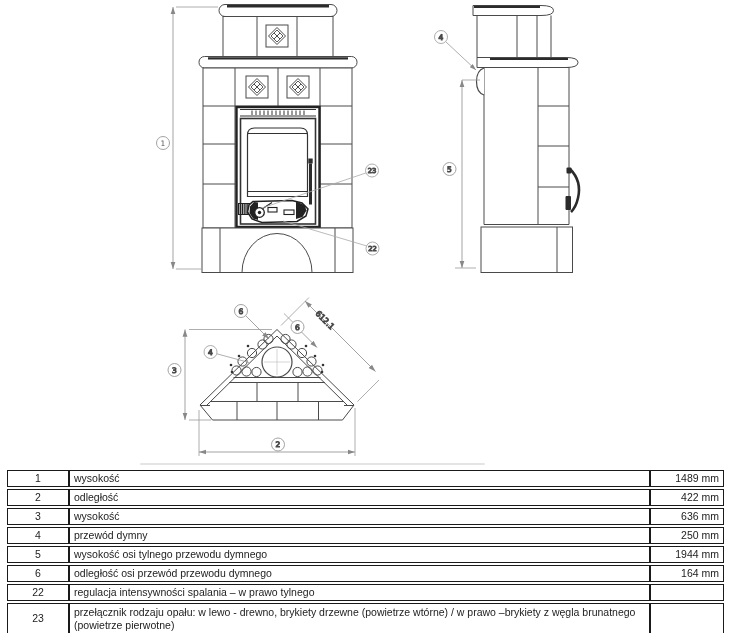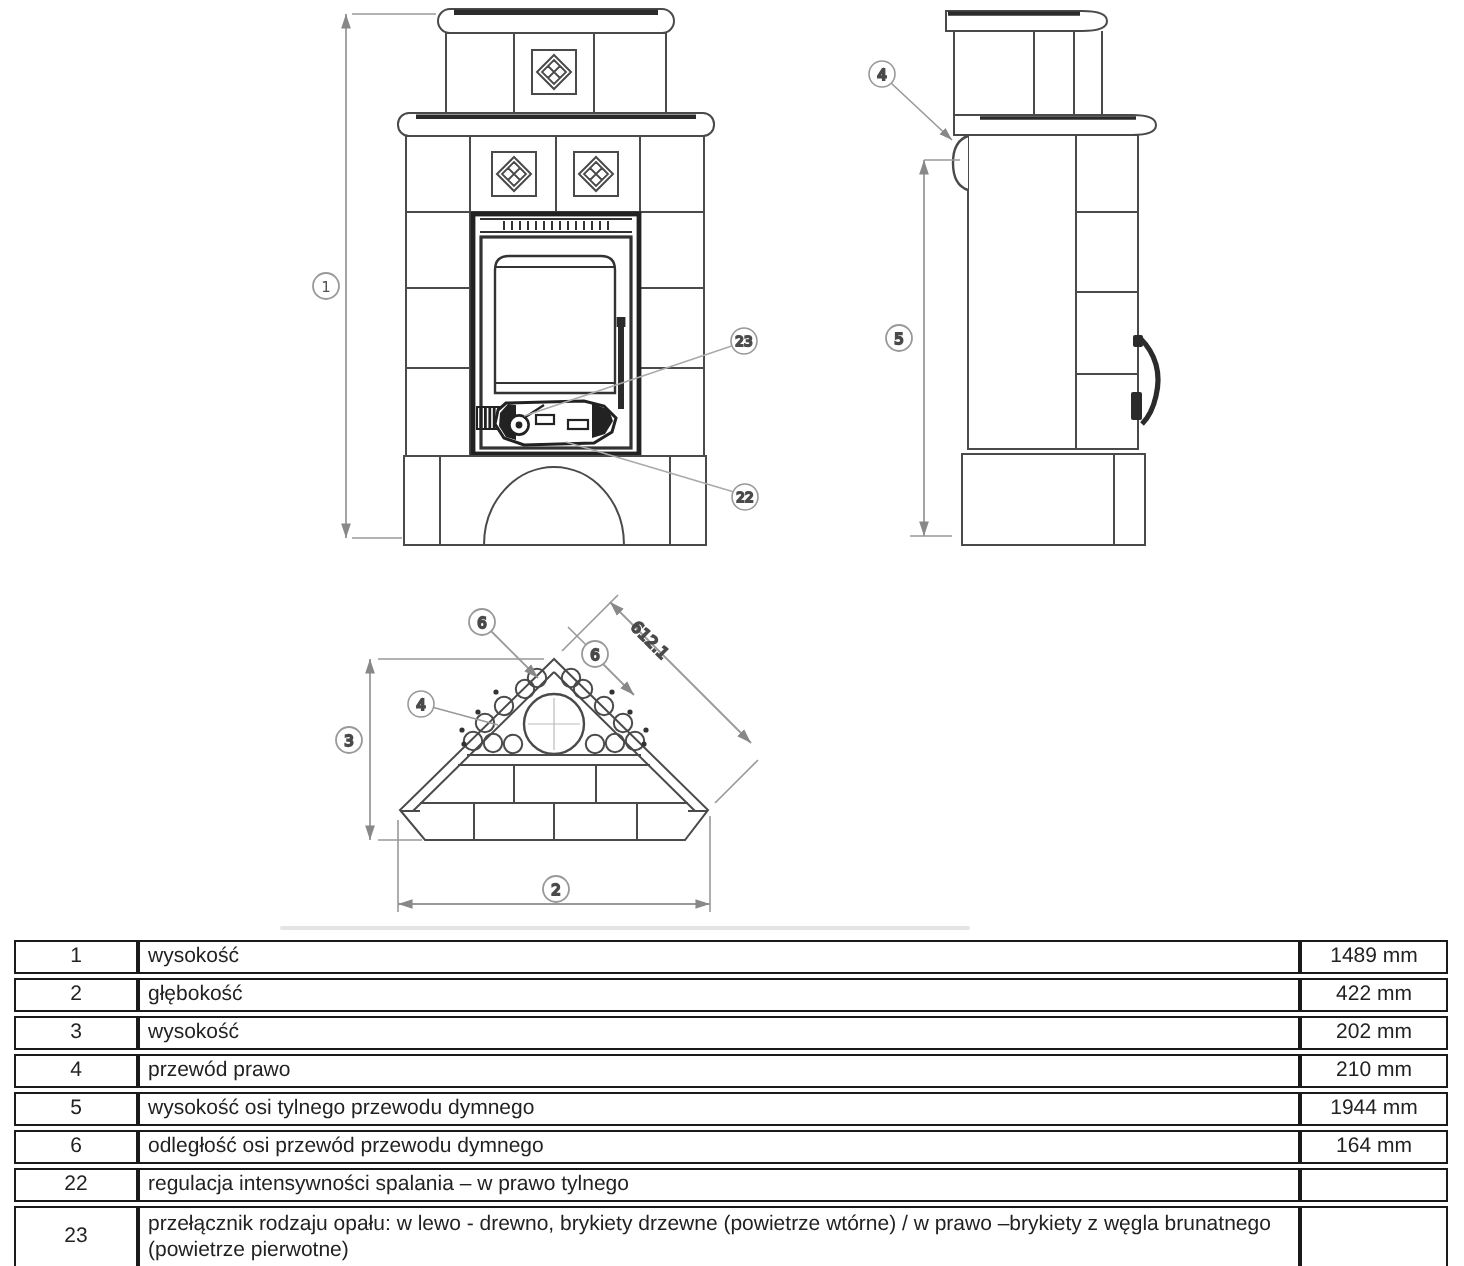--- a/index.html
+++ b/index.html
@@ -12,21 +12,21 @@
   .dim-text{font-size:8px;fill:#666;}
   .smudge{position:absolute;left:140px;top:463px;width:345px;height:2px;
           background:#e4e4e4;border-radius:1px;}
   
   #spec-table{position:absolute;left:7px;top:468px;width:717px;
               border-collapse:separate;border-spacing:0 2px;table-layout:fixed;}
   #spec-table td{border:1px solid #1a1a1a;font-size:10.5px;line-height:13px;
                  padding:1px 4px;background:#fff;vertical-align:middle;}
   td.c-no{width:52px;text-align:center;border-right:1px solid #1a1a1a;}
   td.c-desc{border-left:none;border-right:none;padding-left:6px;}
-  td.c-val{width:64px;text-align:center;border-left:none;padding-right:4px;white-space:nowrap;}
+  td.c-val{width:64px;text-align:right;border-left:none;padding-right:4px;white-space:nowrap;}
   tr.single td{height:13px;}
   tr.tall td{height:27px;}
 </style>
 </head>
 <body>
 
 <div id="stage">
 
   <svg id="drawing" width="732" height="468" viewBox="0 0 732 468">
     <defs>
@@ -230,32 +230,32 @@
 
   <table id="spec-table">
     <tbody>
       <tr class="single">
         <td class="c-no">1</td>
         <td class="c-desc">wysokość</td>
         <td class="c-val">1489 mm</td>
       </tr>
       <tr class="single">
         <td class="c-no">2</td>
-        <td class="c-desc">głębokość</td>
+        <td class="c-desc">odległość</td>
         <td class="c-val">422 mm</td>
       </tr>
       <tr class="single">
         <td class="c-no">3</td>
         <td class="c-desc">wysokość</td>
-        <td class="c-val">202 mm</td>
+        <td class="c-val">636 mm</td>
       </tr>
       <tr class="single">
         <td class="c-no">4</td>
-        <td class="c-desc">przewód prawo</td>
-        <td class="c-val">210 mm</td>
+        <td class="c-desc">przewód dymny</td>
+        <td class="c-val">250 mm</td>
       </tr>
       <tr class="single">
         <td class="c-no">5</td>
         <td class="c-desc">wysokość osi tylnego przewodu dymnego</td>
         <td class="c-val">1944 mm</td>
       </tr>
       <tr class="single">
         <td class="c-no">6</td>
         <td class="c-desc">odległość osi przewód przewodu dymnego</td>
         <td class="c-val">164 mm</td>

